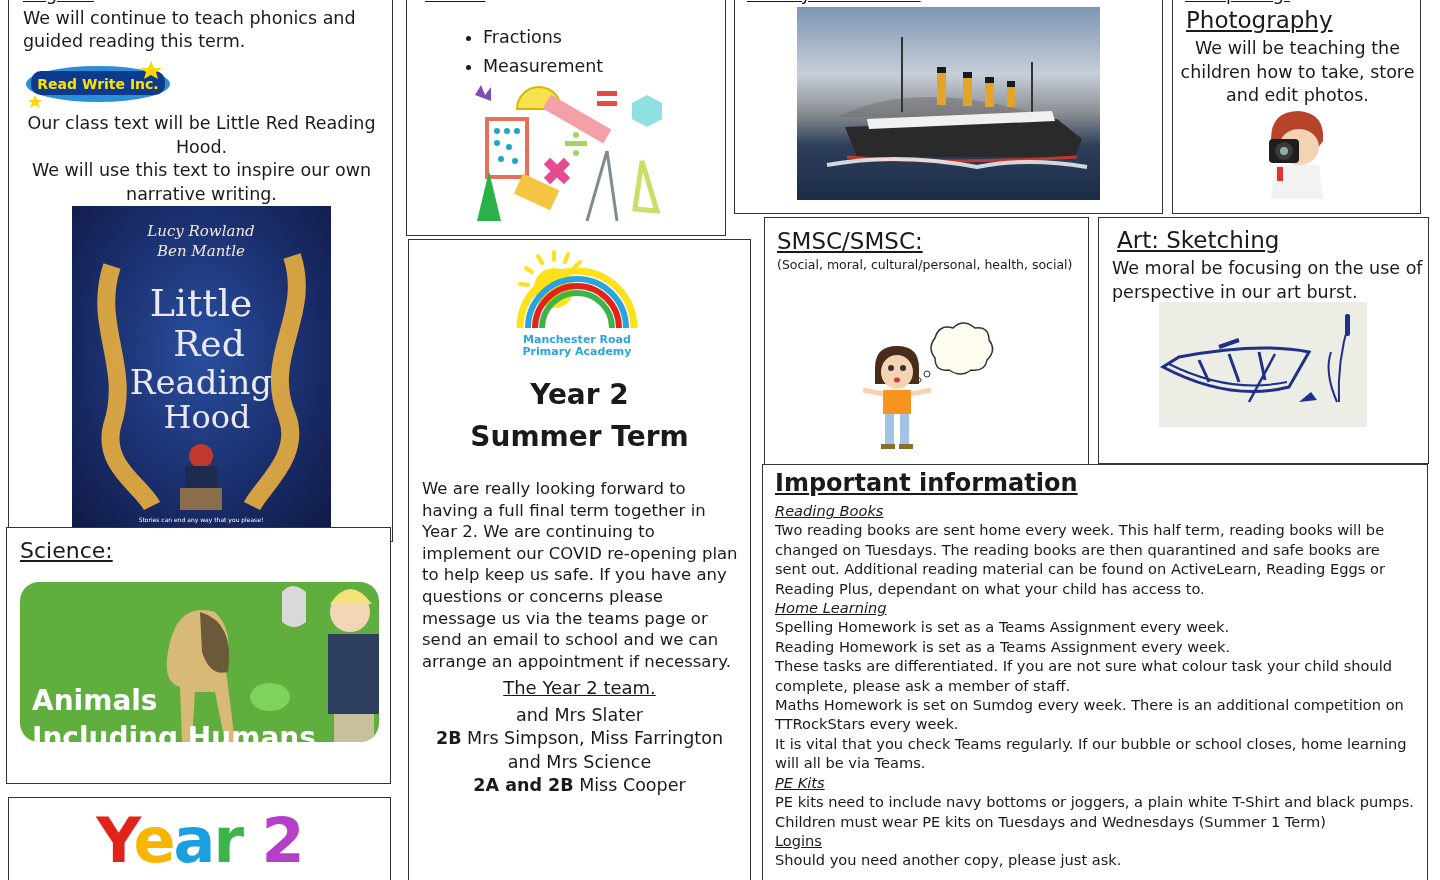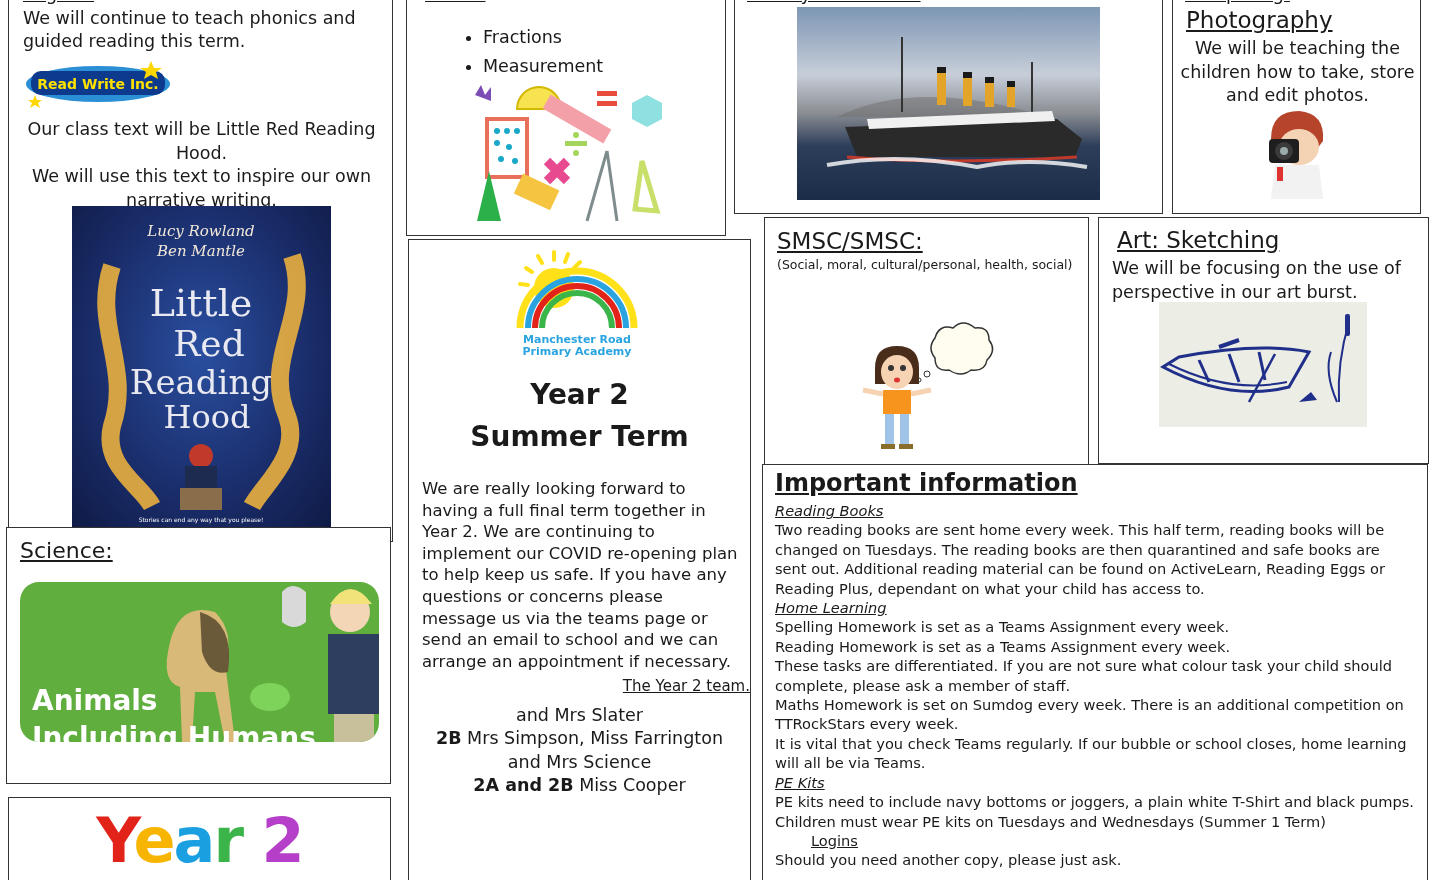--- a/index.html
+++ b/index.html
@@ -7,21 +7,21 @@
     body { position: relative; font-family: "DejaVu Sans", sans-serif; color: #1a1a1a; }
     .box { position: absolute; border: 1.5px solid #333; background: #fff; overflow: hidden; }
     .heading-u { text-decoration: underline; }
     .img { position: absolute; overflow: hidden; }
 
     
     #english { left: 8px; top: -2px; width: 385px; height: 544px; }
     #english .txt { position: absolute; left: 14px; top: 8px; width: 365px; font-size: 17.5px; line-height: 23px; }
     #english .heading-cut { position: absolute; left: 14px; top: -16px; font-size: 18px; }
     #rwi { left: 14px; top: 60px; width: 150px; height: 50px; }
-    #english .class-text { position: absolute; left: 10px; top: 119px; width: 365px; font-size: 17.5px; line-height: 23.5px; text-align: center; }
+    #english .class-text { position: absolute; left: 10px; top: 113px; width: 365px; font-size: 17.5px; line-height: 23.5px; text-align: center; }
     #book { left: 63px; top: 207px; width: 259px; height: 322px; background: radial-gradient(ellipse at 50% 45%, #2a4fa0 0%, #1b2f6e 55%, #0f1a45 100%); }
 
     
     #maths { left: 406px; top: -2px; width: 320px; height: 238px; }
     #maths .heading-cut { position: absolute; left: 18px; top: -16px; font-size: 18px; }
     #maths ul { position: absolute; left: 48px; top: 24px; font-size: 17.5px; line-height: 28.5px; list-style: disc; padding-left: 28px; }
     #maths-img { left: 50px; top: 82px; width: 210px; height: 145px; }
 
     
     #history { left: 734px; top: -2px; width: 429px; height: 216px; }
@@ -33,42 +33,42 @@
     #computing .heading-cut { position: absolute; left: 12px; top: -16px; font-size: 18px; }
     #computing .title { position: absolute; left: 13px; top: 8px; font-size: 23px; }
     #computing .desc { position: absolute; left: 6px; top: 38px; width: 237px; font-size: 17.5px; line-height: 23.5px; text-align: center; }
     #photographer { left: 88px; top: 110px; width: 72px; height: 90px; }
 
     
     #centre { left: 408px; top: 239px; width: 343px; height: 660px; }
     #logo { left: 103px; top: 8px; width: 130px; height: 110px; text-decoration: underline; }
     #centre .year-title { position: absolute; left: 0; top: 134px; width: 100%; font-size: 28px; font-weight: bold; text-align: center; line-height: 42px; }
     #centre .intro { position: absolute; left: 13px; top: 238px; width: 320px; font-size: 16.5px; line-height: 21.6px; }
-    #centre .team-title { position: absolute; left: 0; top: 437px; width: 100%; font-size: 15px; text-align: right; }
+    #centre .team-title { position: absolute; left: 0; top: 437px; width: 100%; font-size: 18px; text-align: center; }
     #centre .team { position: absolute; left: 0; top: 464px; width: 100%; font-size: 17.5px; line-height: 23.3px; text-align: center; }
 
     
     #smsc { left: 764px; top: 217px; width: 325px; height: 249px; }
     #smsc .title { position: absolute; left: 12px; top: 10px; font-size: 23px; }
     #smsc .sub { position: absolute; left: 12px; top: 39px; font-size: 12.5px; white-space: nowrap; }
     #smsc .theme { position: absolute; left: 0; top: 56px; width: 100%; text-align: center; font-size: 17.5px; font-weight: bold; }
     #girl { left: 92px; top: 100px; width: 140px; height: 135px; }
 
     
     #art { left: 1098px; top: 217px; width: 331px; height: 247px; }
     #art .title { position: absolute; left: 18px; top: 9px; font-size: 23px; text-align: center; }
     #art .desc { position: absolute; left: 13px; top: 39px; width: 315px; font-size: 17.5px; line-height: 23.5px; }
     #boat { left: 60px; top: 84px; width: 208px; height: 125px; background: #ecede4; }
 
     
     #info { left: 762px; top: 464px; width: 666px; height: 430px; }
     #info .title { position: absolute; left: 12px; top: 4px; font-size: 24px; font-weight: bold; text-decoration: underline; }
     #info .content { position: absolute; left: 12px; top: 36px; width: 640px; font-size: 14.6px; line-height: 19.4px; }
     #info .sub-h { font-style: italic; text-decoration: underline; }
-    #info .sub-h.plain { font-style: normal; margin-left: 36px; }
+    #info .sub-h.plain { font-style: normal; }
 
     
     #science { left: 6px; top: 527px; width: 385px; height: 257px; }
     #science .title { position: absolute; left: 13px; top: 10px; font-size: 22px; }
     #aih { left: 13px; top: 54px; width: 359px; height: 160px; background: #5fae3e; border-radius: 19px; }
     #aih .label { position: absolute; left: 12px; top: 100px; color: #fff; font-weight: bold; font-size: 28px; line-height: 37px; }
 
     
     #year2box { left: 8px; top: 797px; width: 383px; height: 100px; }
     #year2logo { position: absolute; left: 0; top: 6px; width: 100%; text-align: center; font-size: 62px; font-weight: bold; font-family: "DejaVu Sans", sans-serif; letter-spacing: -2px; }
@@ -239,21 +239,21 @@
       <rect x="28" y="96" width="9" height="30" fill="#9fc4e8"></rect>
         <rect x="43" y="96" width="9" height="30" fill="#9fc4e8"></rect>
       <rect x="24" y="126" width="14" height="5" fill="#8a6d2a"></rect>
         <rect x="42" y="126" width="14" height="5" fill="#8a6d2a"></rect>
     </svg>
   </div>
 </div>
 
 <div class="box" id="art">
   <div class="title heading-u">Art: Sketching</div>
-  <div class="desc">We will be focusing on the use of perspective in our art burst.</div>
+  <div class="desc">We moral be focusing on the use of perspective in our art burst.</div>
   <div class="img" id="boat">
     <svg width="208" height="125" viewBox="0 0 208 125">
       <path d="M4 65 Q 70 100 130 85 L 150 50 Q 100 40 20 55 Z" fill="none" stroke="#1f2f8a" stroke-width="3"></path>
       <path d="M10 62 Q 70 92 128 80" fill="none" stroke="#1f2f8a" stroke-width="2"></path>
       <line x1="40" y1="58" x2="50" y2="80" stroke="#1f2f8a" stroke-width="3"></line>
       <line x1="70" y1="52" x2="80" y2="80" stroke="#1f2f8a" stroke-width="3"></line>
       <line x1="100" y1="50" x2="106" y2="78" stroke="#1f2f8a" stroke-width="3"></line>
       <line x1="90" y1="100" x2="116" y2="52" stroke="#1f2f8a" stroke-width="2.5"></line>
       <line x1="60" y1="45" x2="80" y2="38" stroke="#1f2f8a" stroke-width="4"></line>
       <path d="M180 100 Q 178 60 190 20" stroke="#1f2f8a" stroke-width="2" fill="none"></path>

